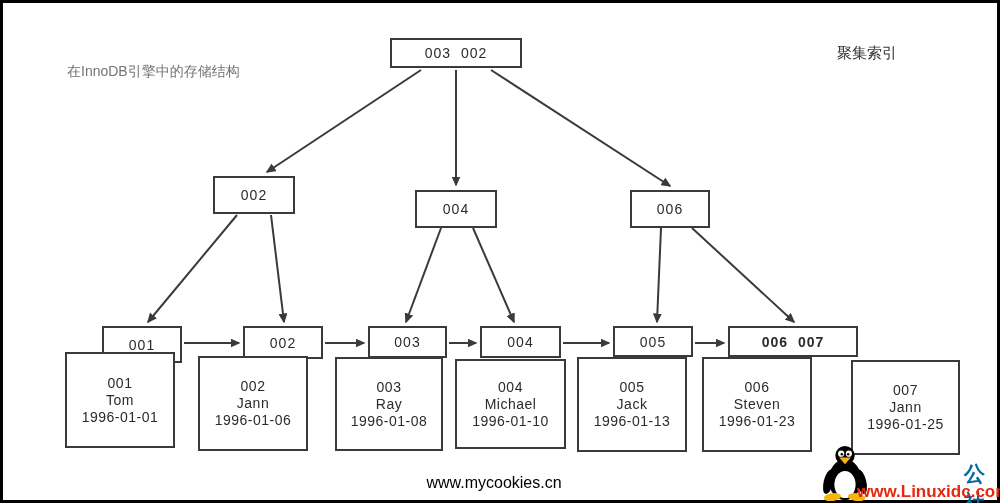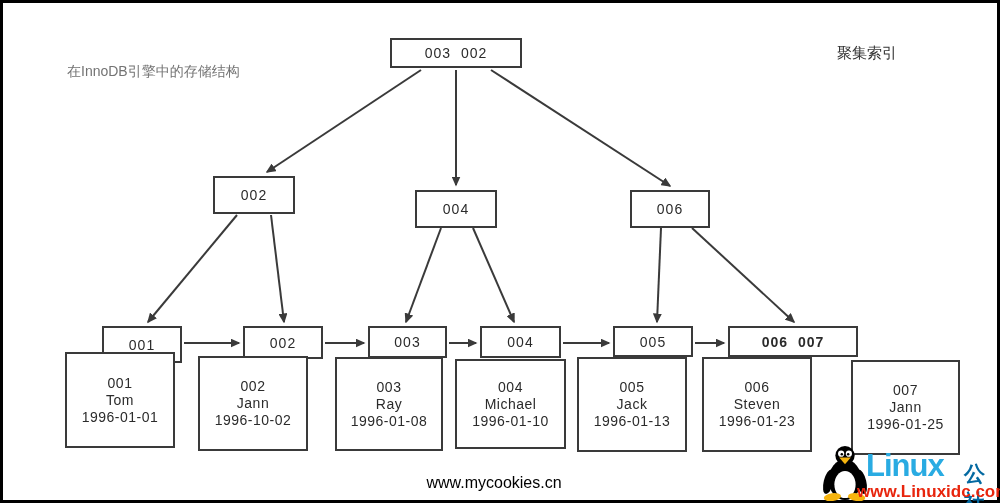--- a/index.html
+++ b/index.html
@@ -162,21 +162,21 @@
   <div class="node keybox" style="left:728px; top:326px; width:130px; height:31px;font-weight:bold;">006  007</div>
 
   <div class="record" style="left:65px; top:352px; width:110px; height:96px;">
     <div>001</div>
     <div>Tom</div>
     <div>1996-01-01</div>
   </div>
   <div class="record" style="left:198px; top:356px; width:110px; height:95px;">
     <div>002</div>
     <div>Jann</div>
-    <div>1996-10-02</div>
+    <div>1996-01-06</div>
   </div>
   <div class="record" style="left:335px; top:357px; width:108px; height:94px;">
     <div>003</div>
     <div>Ray</div>
     <div>1996-01-08</div>
   </div>
   <div class="record" style="left:455px; top:359px; width:111px; height:90px;">
     <div>004</div>
     <div>Michael</div>
     <div>1996-01-10</div>
@@ -205,19 +205,18 @@
       <ellipse cx="42" cy="38" rx="5" ry="13" fill="#000000" transform="rotate(-14 42 38)"></ellipse>
       <ellipse cx="25" cy="41" rx="11" ry="14" fill="#ffffff"></ellipse>
       <circle cx="21" cy="9" r="3.2" fill="#ffffff"></circle>
       <circle cx="29" cy="9" r="3.2" fill="#ffffff"></circle>
       <circle cx="21.7" cy="9.5" r="1.3" fill="#000000"></circle>
       <circle cx="28.3" cy="9.5" r="1.3" fill="#000000"></circle>
       <polygon points="19,13 31,13 25,20" fill="#f6b40e"></polygon>
       <ellipse cx="12" cy="54" rx="9" ry="4" fill="#f6b40e" transform="rotate(-8 12 54)"></ellipse>
       <ellipse cx="37" cy="54" rx="9" ry="4" fill="#f6b40e" transform="rotate(8 37 54)"></ellipse>
     </svg>
-    <div class="brand">Linux</div>
     <div class="brand-suffix">公社</div>
     <div class="brand-url">www.Linuxidc.com</div>
   </div>
 
   <div class="frame"></div>
 </div>
 
 </body></html>

